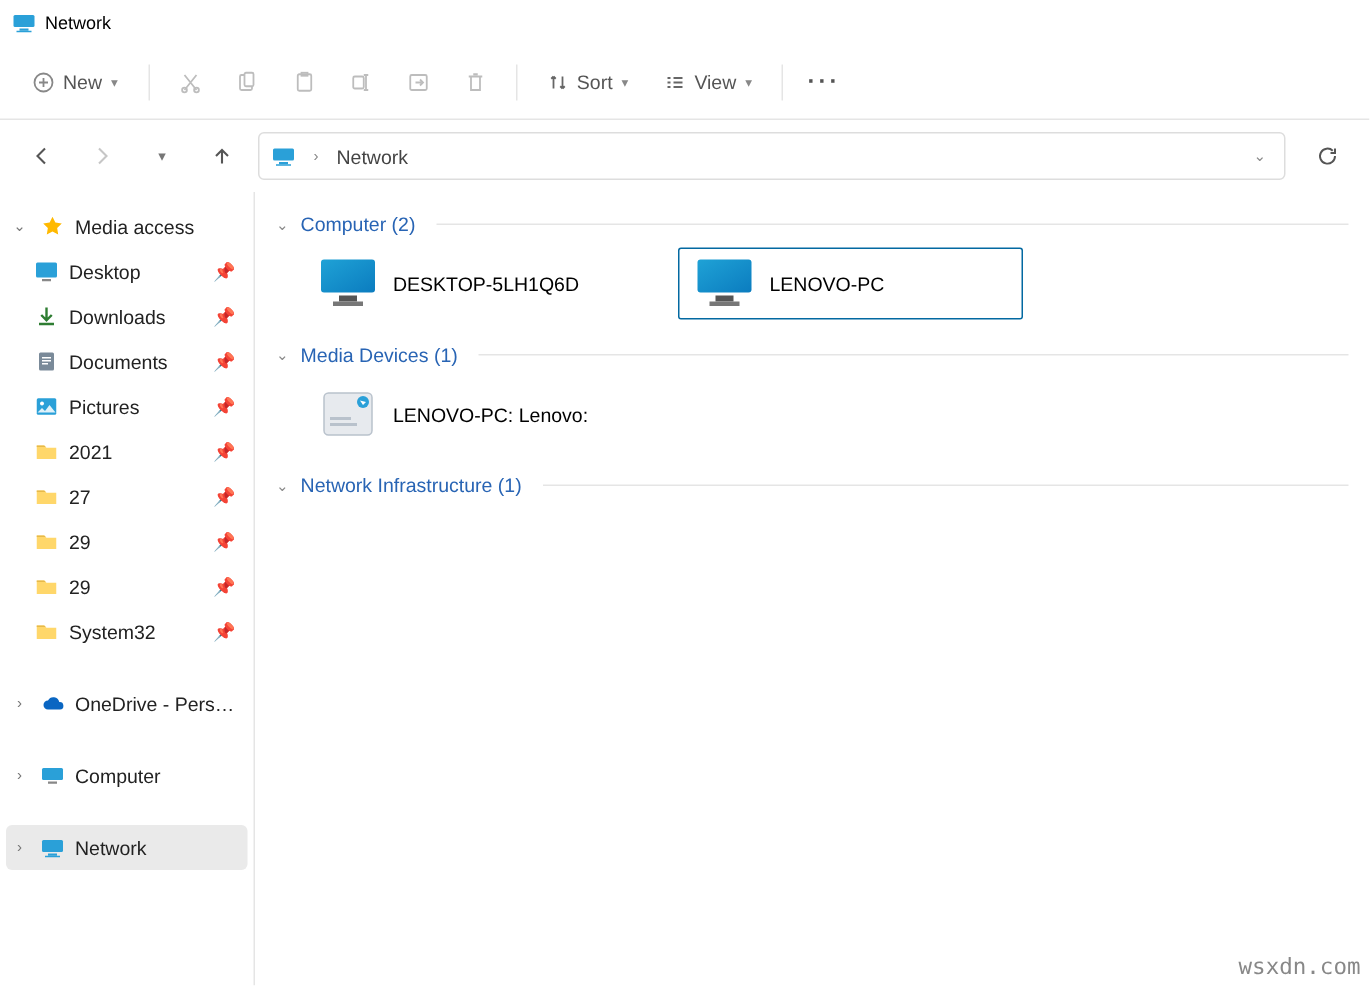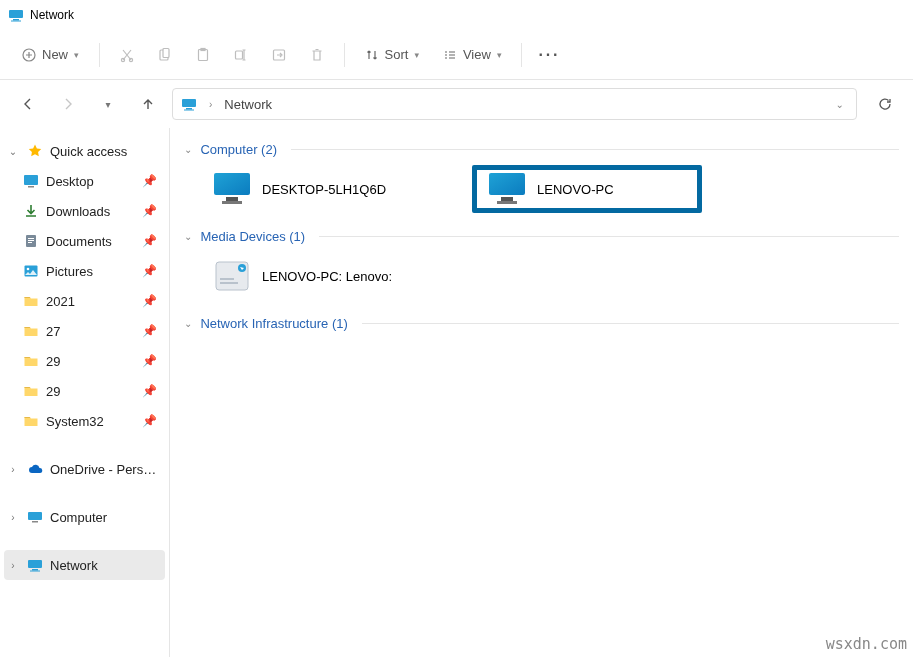--- a/index.html
+++ b/index.html
@@ -34,24 +34,24 @@
     .side-item .pin { color: #aaa; font-size: 12px; padding-right: 4px; }
     .indent1 { padding-left: 18px; }
     .selected { background: #eaeaea; }
     .sidebar .spacer { height: 18px; }
 
     
     .content { flex: 1; padding: 8px 14px; font-size: 13px; overflow: auto; }
     .group-header { display: flex; align-items: center; gap: 8px; color: #2864b4; margin: 6px 0 4px 0; font-size: 13px; }
     .group-header .caret { color: #888; font-size: 10px; }
     .group-header .line { flex: 1; border-bottom: 1px solid #e5e5e5; margin-left: 6px; }
-    .items-row { display: flex; gap: 40px; padding: 4px 0 10px 18px; flex-wrap: wrap; }
+    .items-row { display: flex; gap: 20px; padding: 4px 0 10px 18px; flex-wrap: wrap; }
     .item { display: flex; align-items: center; gap: 10px; height: 48px; padding: 4px 10px; border-radius: 2px; min-width: 230px; }
     .item .iconbox { width: 40px; height: 40px; display: inline-flex; align-items: center; justify-content: center; }
-    .item-highlight { border: 5px solid #0369a1; }
+    .item-highlight { border: 1px solid #0369a1; }
     .footer-watermark { position: absolute; right: 6px; bottom: 4px; font-size: 15px; color: #888; font-family: monospace; }
 
     svg { display: block; }
   </style>
 </head>
 <body>
 
 <div class="titlebar">
   <span class="iconbox">
     <svg width="16" height="16" viewBox="0 0 16 16">
@@ -174,21 +174,21 @@
 <div class="bodywrap">
 
   <div class="sidebar">
     <div class="side-item">
       <span class="caret">⌄</span>
       <span class="iconbox">
           <svg width="16" height="16" viewBox="0 0 16 16">
             <path d="M8 1.5l1.9 3.9 4.3.6-3.1 3 0.7 4.3L8 11.3l-3.8 2 0.7-4.3-3.1-3 4.3-.6z" fill="#ffb900"></path>
           </svg>
         </span>
-      <span class="label">Quick access</span>
+      <span class="label">Media access</span>
     </div>
 
     <div class="side-item indent1">
       <span class="iconbox">
           <svg width="16" height="16" viewBox="0 0 16 16">
             <rect x="1" y="2" width="14" height="10" rx="1" fill="#2aa0d8"></rect>
             <rect x="5" y="13" width="6" height="1.5" fill="#888"></rect>
           </svg>
         </span>
       <span class="label">Desktop</span>

